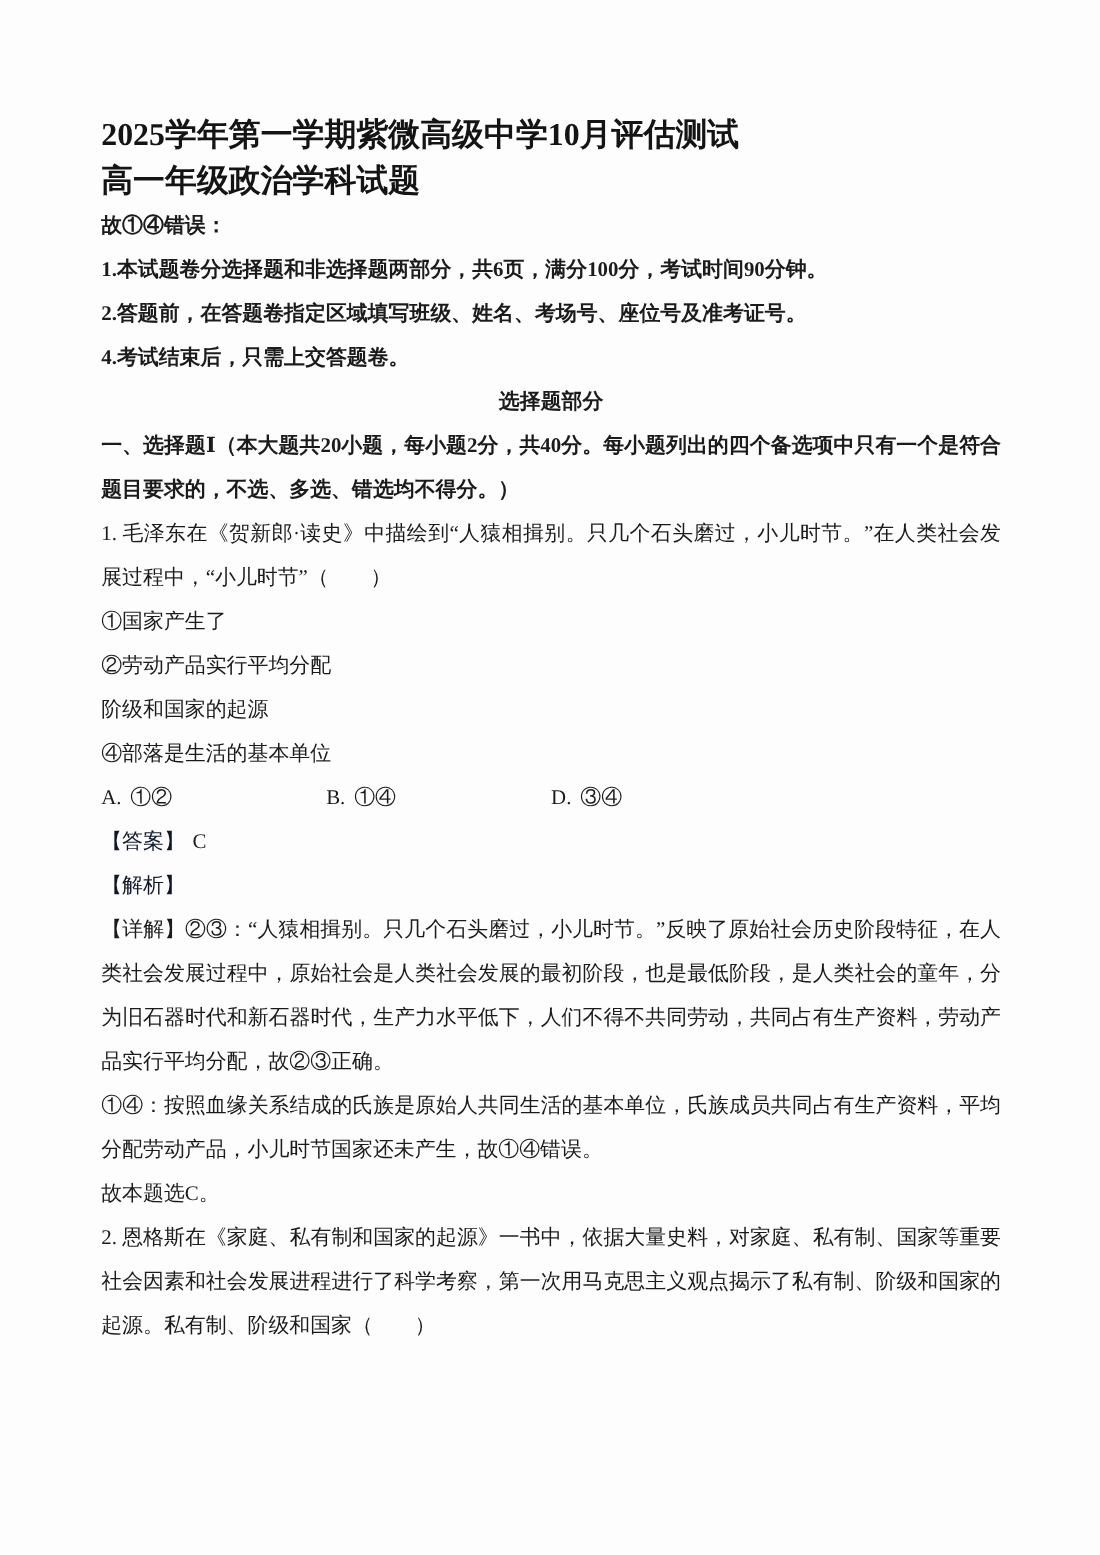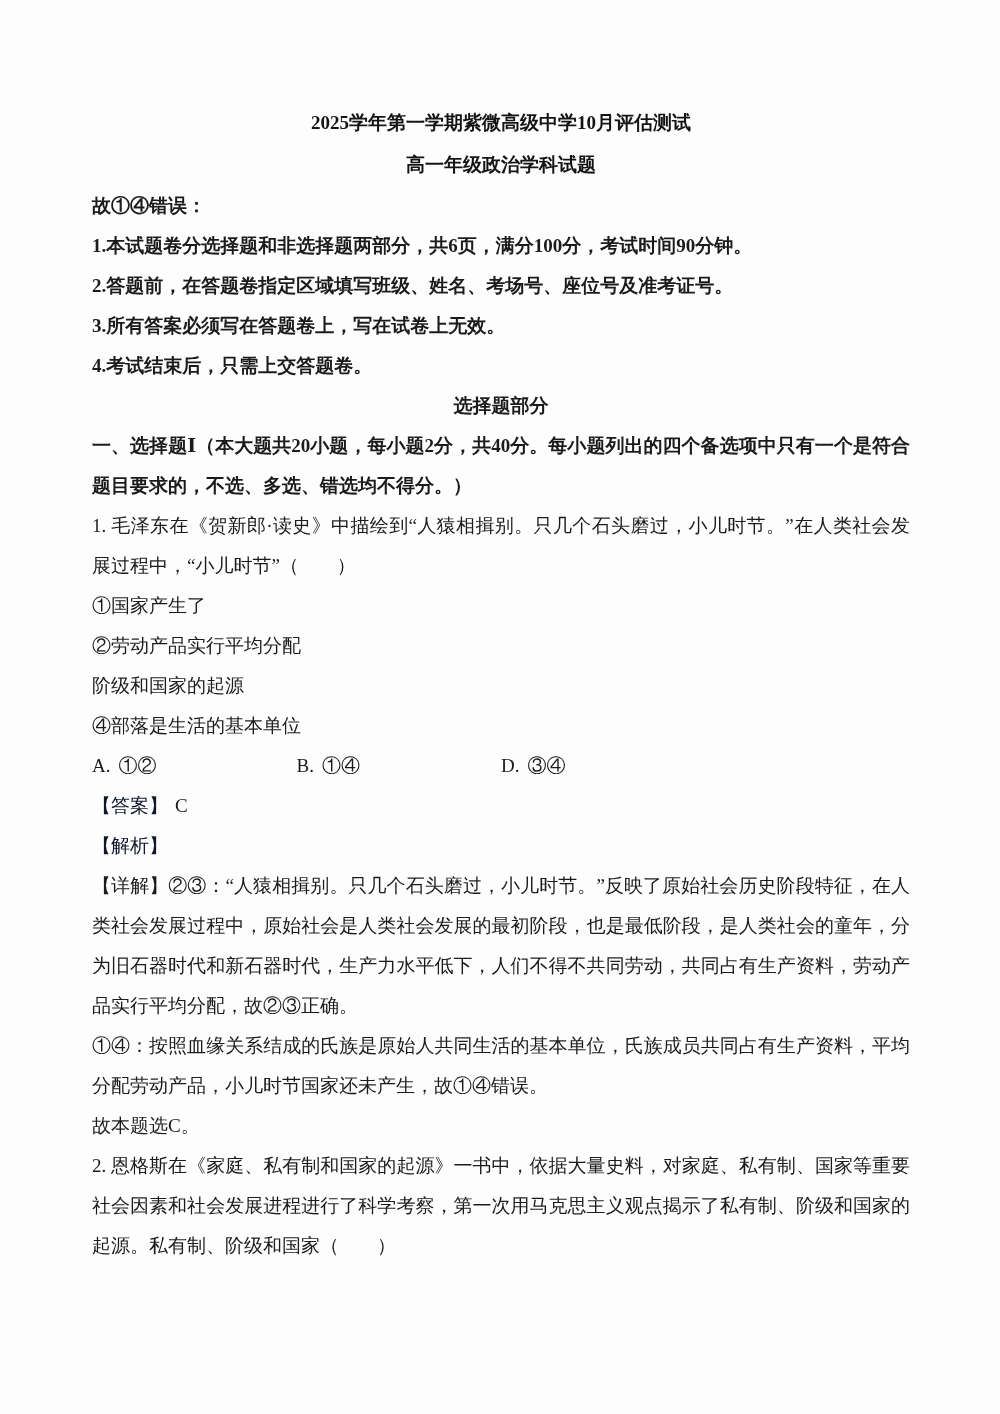--- a/index.html
+++ b/index.html
@@ -15,22 +15,22 @@
     box-sizing: border-box;
     padding: 102px 90px 40px 92px;
     overflow: hidden;
     font-family: "Liberation Serif", "DejaVu Serif", serif;
     font-size: 19px;
     color: #1b1b1b;
   }
   p { margin: 0; line-height: 40px; }
   .title-line {
     margin: 0;
-    text-align: center;
-    font-size: 19px;
+    text-align: left;
+    font-size: 29px;
     font-weight: bold;
     line-height: 42px;
     color: #141414;
   }
   .bold { font-weight: bold; }
   .center { text-align: center; }
   .justify { text-align: justify; }
   .blue { color: #0f172a; }
   .choices-row {
     display: flex;
@@ -44,21 +44,20 @@
 <body>
 
 <div class="page">
 
   <h1 class="title-line">2025学年第一学期紫微高级中学10月评估测试</h1>
   <h1 class="title-line">高一年级政治学科试题</h1>
 
   <p class="bold">故①④错误：</p>
   <p class="bold">1.本试题卷分选择题和非选择题两部分，共6页，满分100分，考试时间90分钟。</p>
   <p class="bold">2.答题前，在答题卷指定区域填写班级、姓名、考场号、座位号及准考证号。</p>
-  <p class="bold">3.所有答案必须写在答题卷上，写在试卷上无效。</p>
   <p class="bold">4.考试结束后，只需上交答题卷。</p>
 
   <p class="bold center">选择题部分</p>
   <p class="bold justify">一、选择题Ⅰ（本大题共20小题，每小题2分，共40分。每小题列出的四个备选项中只有一个是符合题目要求的，不选、多选、错选均不得分。）</p>
 
   <p class="justify">1. 毛泽东在《贺新郎·读史》中描绘到“人猿相揖别。只几个石头磨过，小儿时节。”在人类社会发展过程中，“小儿时节”（　　）</p>
   <p>①国家产生了</p>
   <p>②劳动产品实行平均分配</p>
   <p>阶级和国家的起源</p>
   <p>④部落是生活的基本单位</p>

